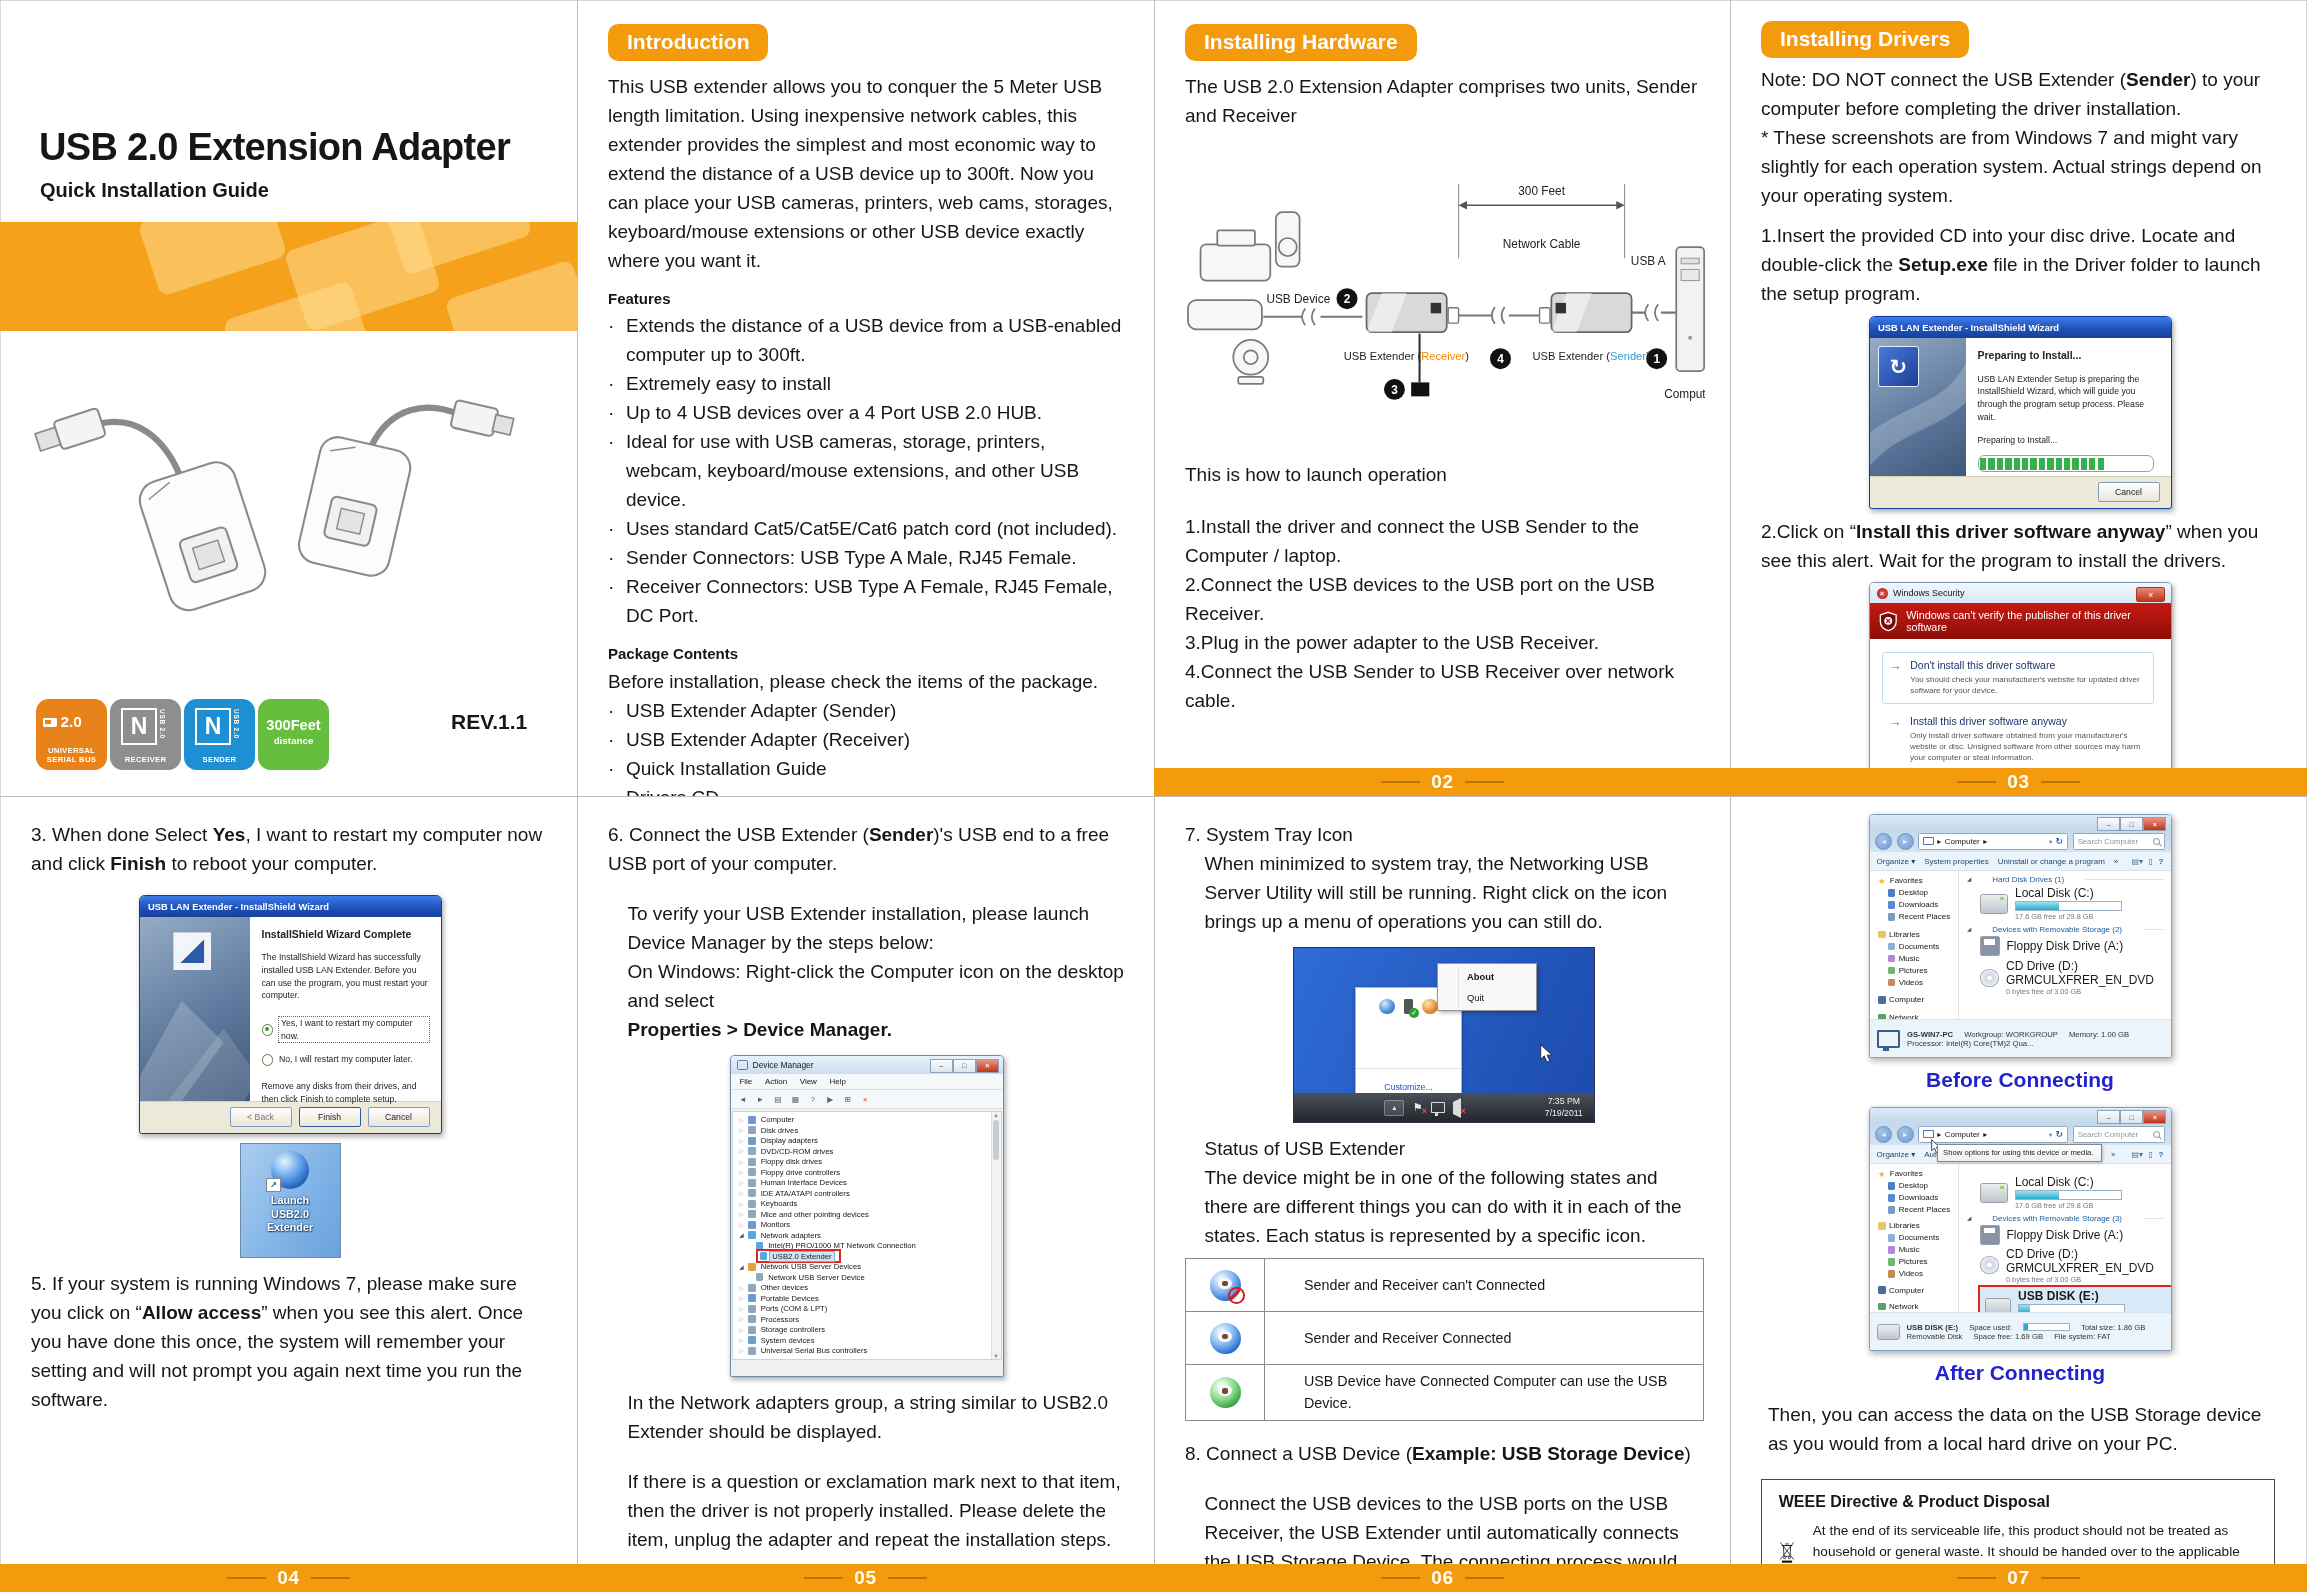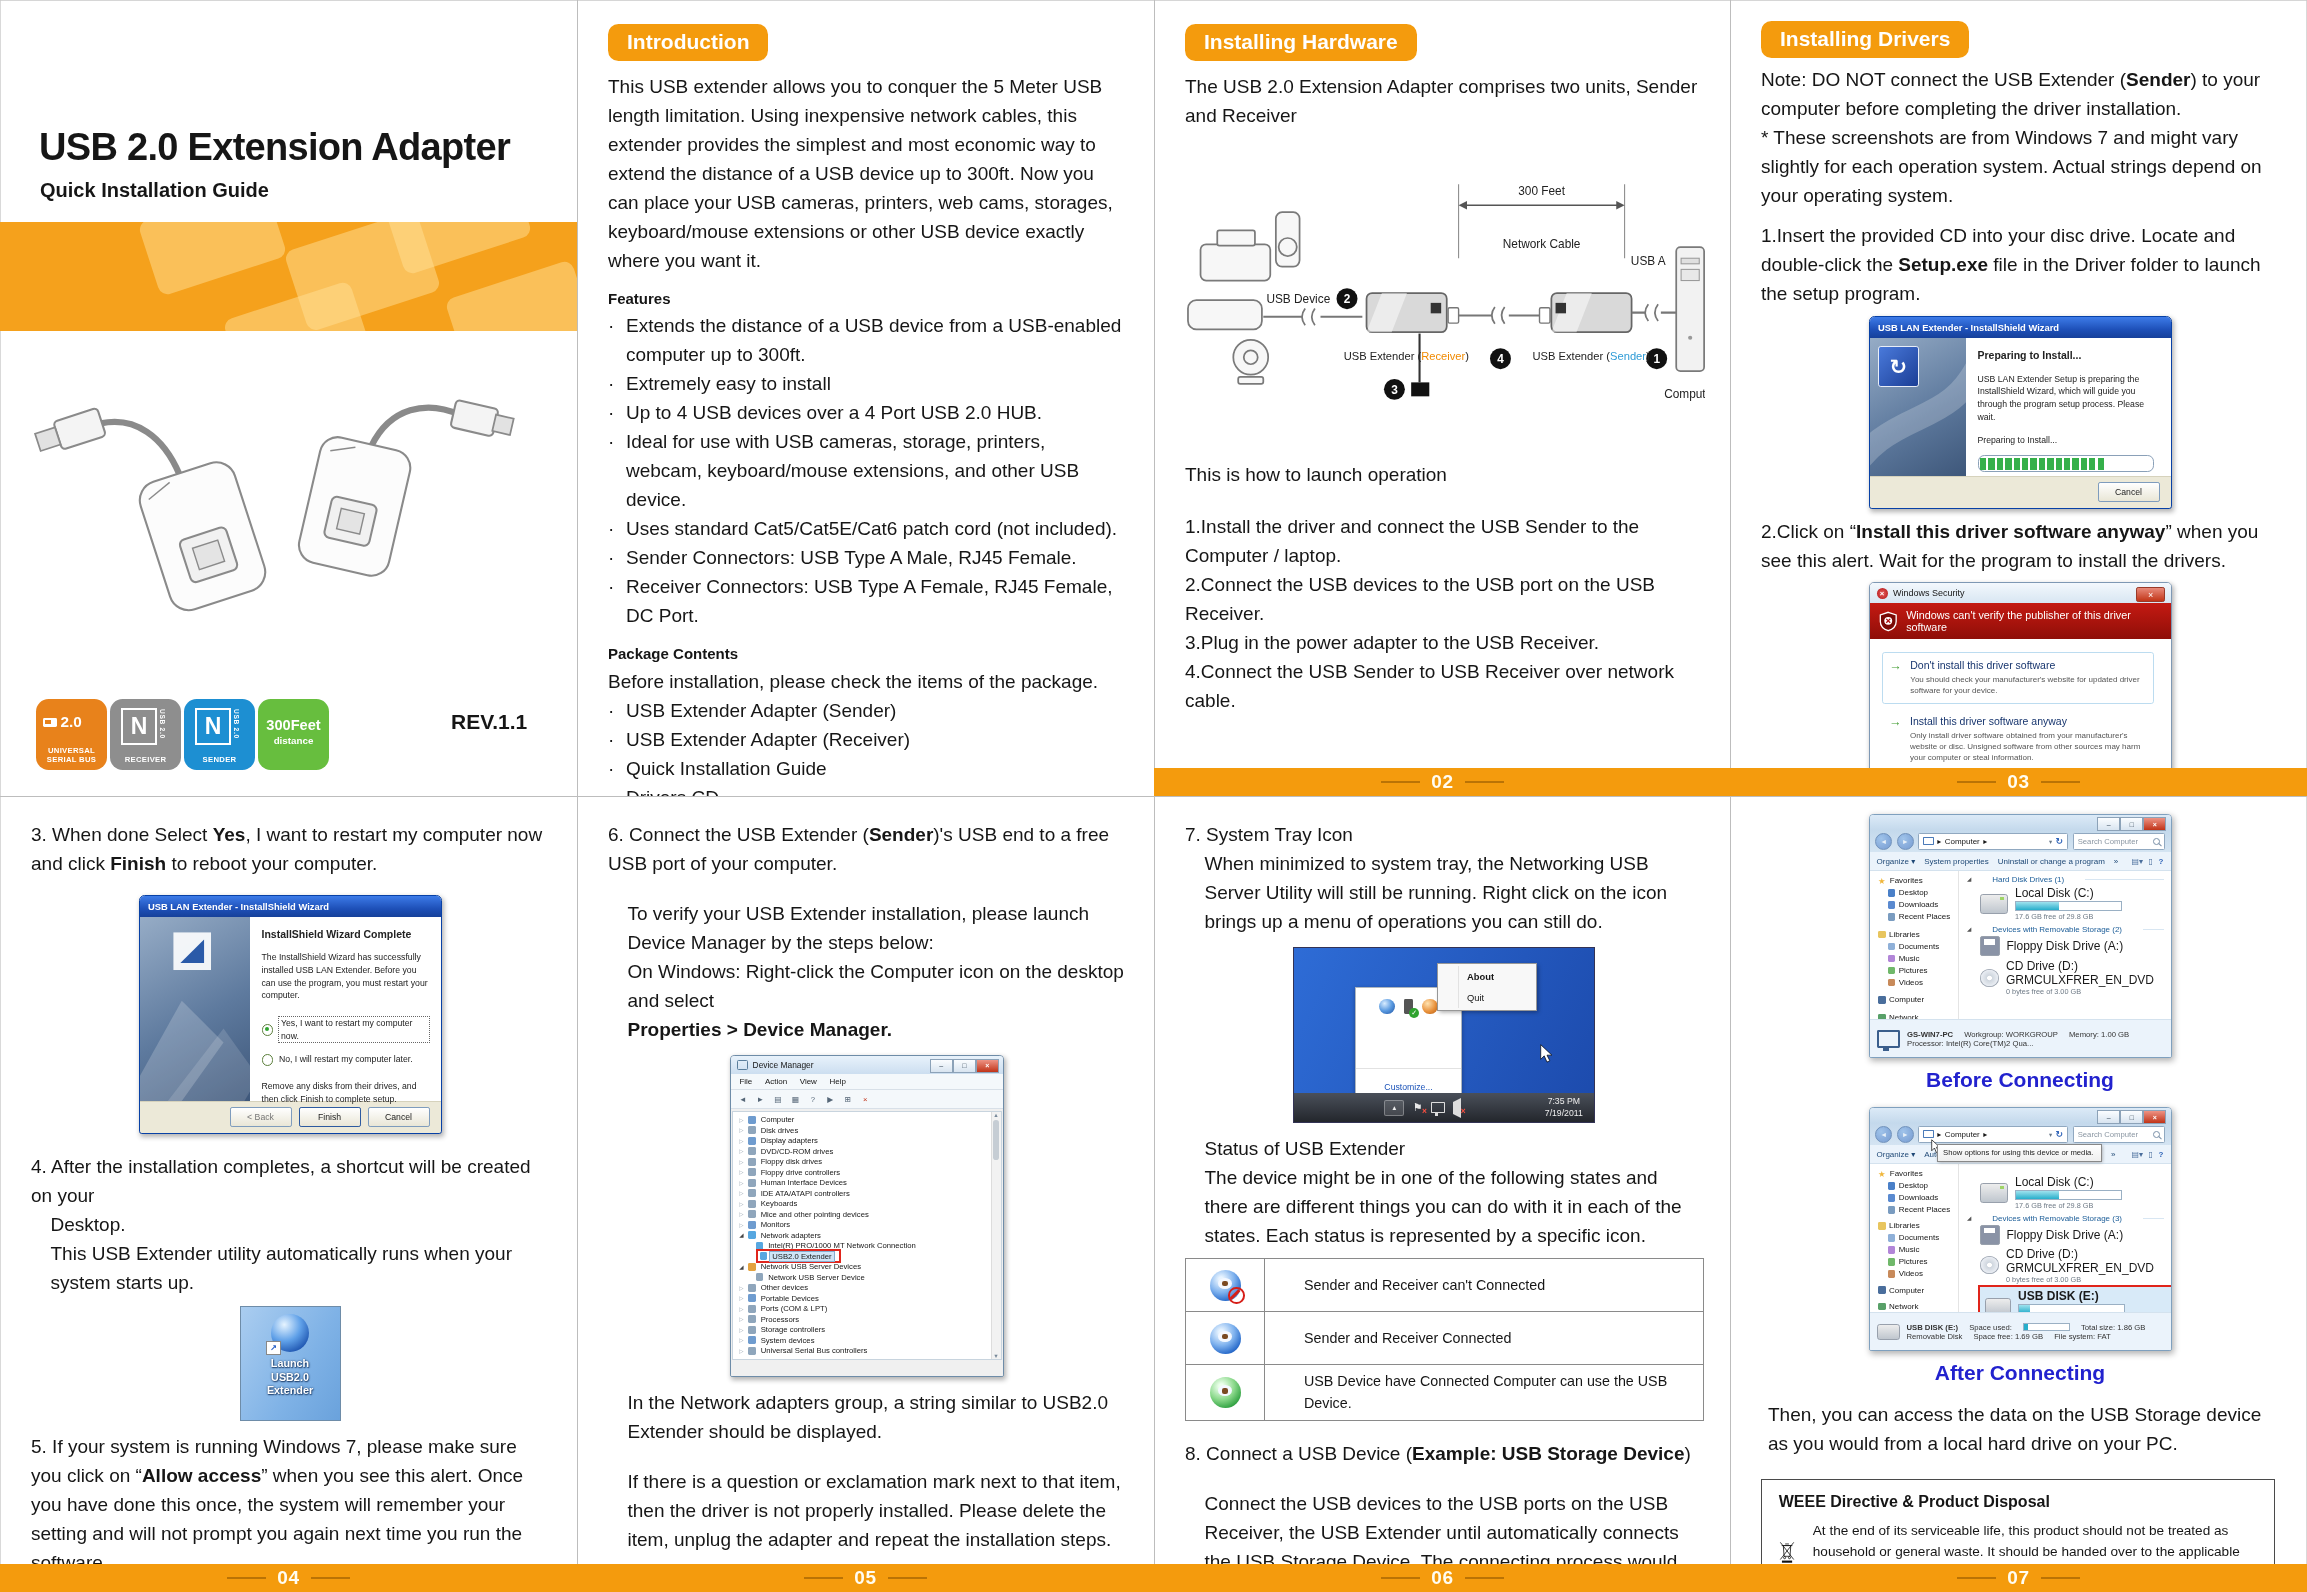--- a/index.html
+++ b/index.html
@@ -570,25 +570,20 @@
             <div style="margin-top:14px">Remove any disks from their drives, and then click Finish to complete setup.</div>
           </div>
         </div>
         <div class="xpfoot">
           <span class="xbtn" style="color:#777">&lt; Back</span>
           <span class="xbtn foc">Finish</span>
           <span class="xbtn">Cancel</span>
         </div>
       </div>
 
-      <div class="bt" style="margin-top:18px">
-        <div>4.  After the installation completes, a shortcut will be created on your</div>
-        <div style="padding-left:19.5px">Desktop.</div>
-        <div style="padding-left:19.5px">This USB Extender utility automatically runs when your system starts up.</div>
-      </div>
 
       <div class="sc">
         <span class="scorb">
             <span class="scar">↗</span>
           </span>
         <span class="sctxt"><span>Launch</span><br><span>USB2.0</span><br><span>Extender</span></span>
       </div>
 
       <div class="bt" style="margin-top:11px"><span>5. If your system is running Windows 7, please make sure you click on “</span><span class="b">Allow access</span><span>” when you see this alert. Once you have done this once, the system will remember your setting and will not prompt you again next time you run the software.</span></div>
     </div>

